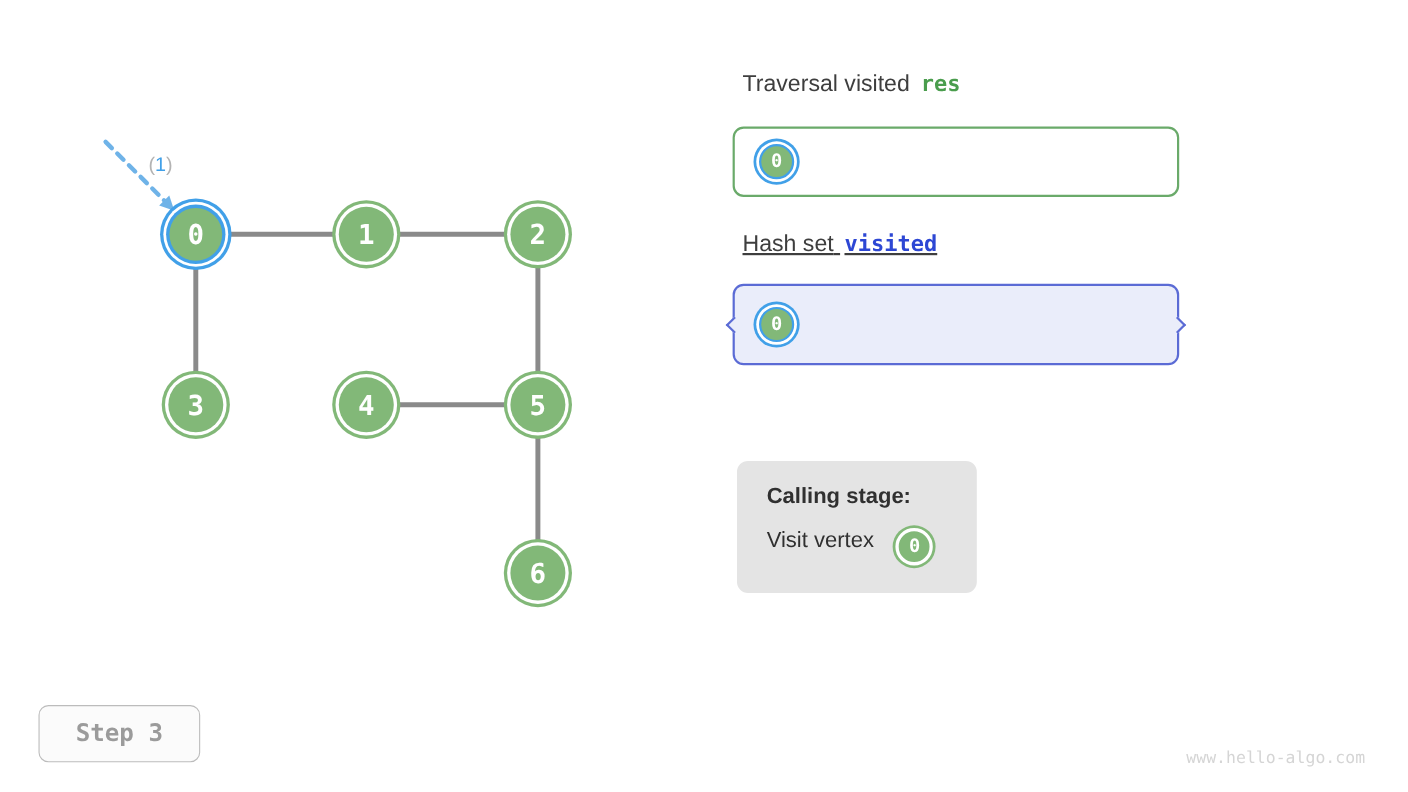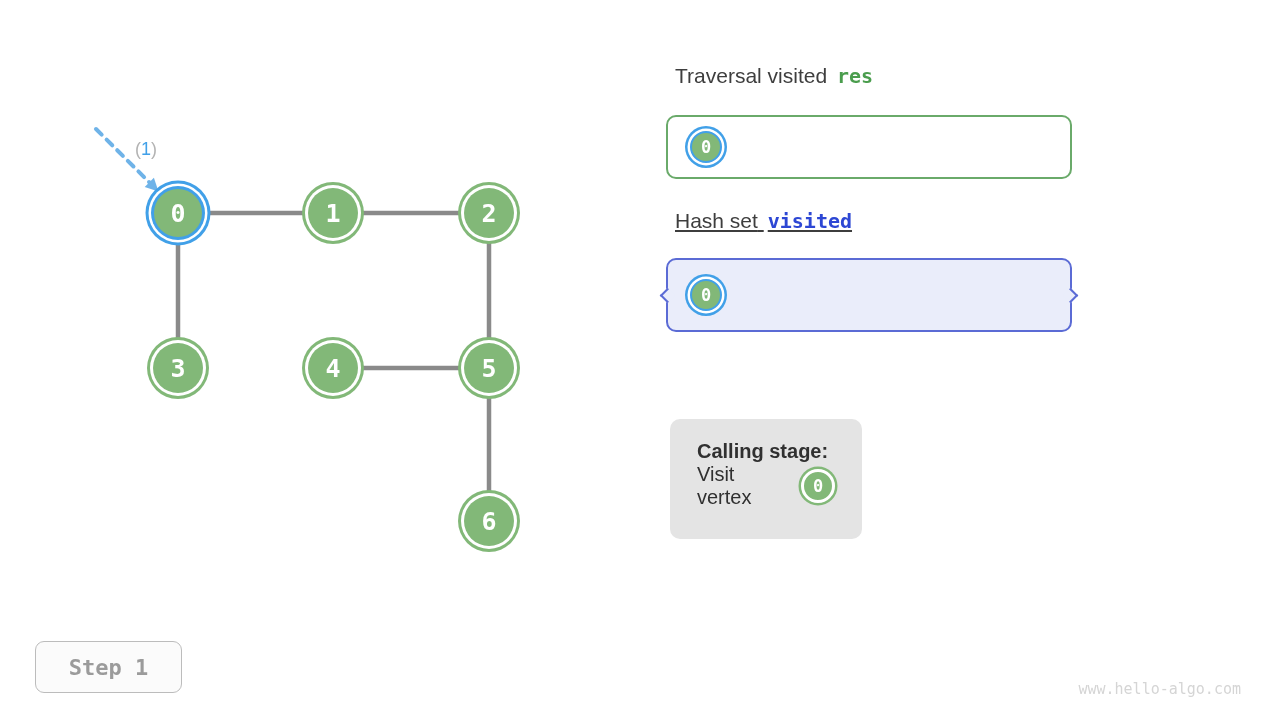--- a/index.html
+++ b/index.html
@@ -44,24 +44,24 @@
     background:var(--visited-box-bg);border-right:2px solid var(--visited-box-border);border-top:2px solid var(--visited-box-border);
     transform:rotate(45deg);}
 
   .chip{display:flex;align-items:center;justify-content:center;border-radius:50%;
     font-family:"DejaVu Sans Mono",monospace;font-weight:bold;font-size:17px;color:#fff;flex:0 0 auto;}
   .chip-blue{width:32px;height:32px;background:var(--node-green);border:2.5px solid var(--highlight-blue);
     box-shadow:0 0 0 2.5px #fff,0 0 0 5px var(--highlight-blue);}
   .chip-green{width:34px;height:34px;background:var(--node-green);border:3px solid #fff;
     box-shadow:0 0 0 2.5px var(--node-green);}
 
-  #box-calling{position:absolute;left:670px;top:419px;width:192px;height:120px;background:var(--calling-bg);
+  #box-calling{position:absolute;left:670px;top:419px;width:218px;height:120px;background:var(--calling-bg);
     border-radius:10px;padding:21px 27px;}
   .calling-title{font-size:20px;font-weight:bold;color:#303030;}
-  .calling-row{display:flex;align-items:center;gap:16px;font-size:20px;color:#303030;}
+  .calling-row{display:flex;align-items:flex-start;gap:16px;margin-top:17px;font-size:20px;color:#303030;}
   .calling-row .chip-green{margin-left:4px;}
 
   #step-button{position:absolute;left:35px;top:641px;width:147px;height:52px;display:flex;align-items:center;justify-content:center;
     background:#fbfbfb;border:1.5px solid var(--step-border);border-radius:9px;
     font-family:"DejaVu Sans Mono",monospace;font-weight:bold;font-size:22px;color:var(--step-gray);}
 
   #watermark{position:absolute;right:39px;bottom:22px;font-family:"DejaVu Sans Mono",monospace;
     font-size:15px;color:var(--watermark-gray);}
 </style>
 </head>
@@ -141,17 +141,17 @@
     </div>
 
   <div id="box-calling">
     <div class="calling-title">Calling stage:</div>
     <div class="calling-row">
       <span>Visit vertex</span>
       <span class="chip chip-green">0</span>
     </div>
   </div>
 
-  <div id="step-button">Step 1</div>
+  <div id="step-button">Step 3</div>
 
   <div id="watermark">www.hello-algo.com</div>
 
 </div>
 
 </body></html>

